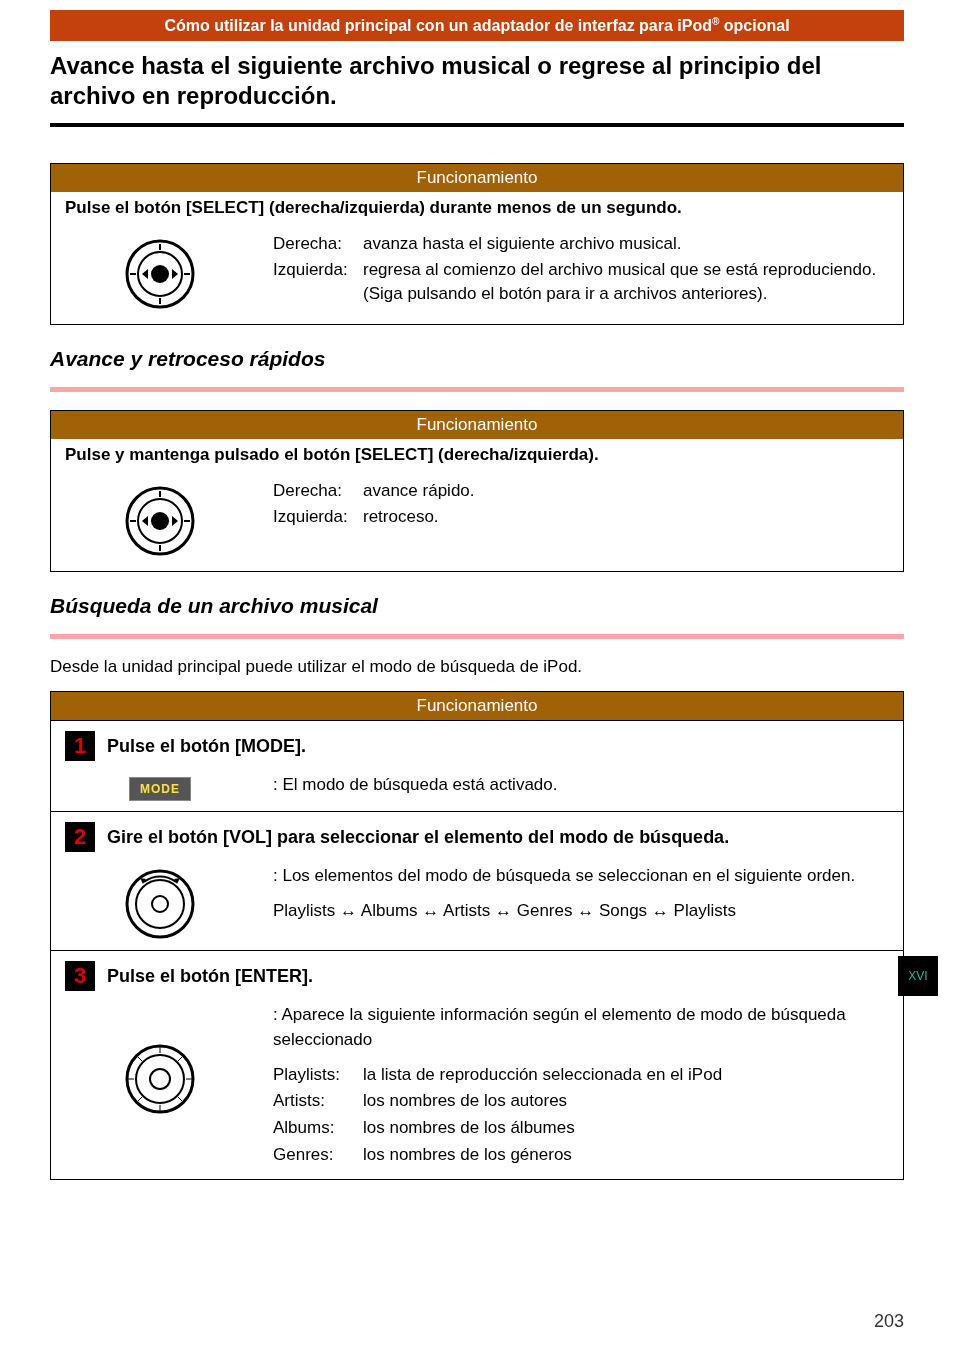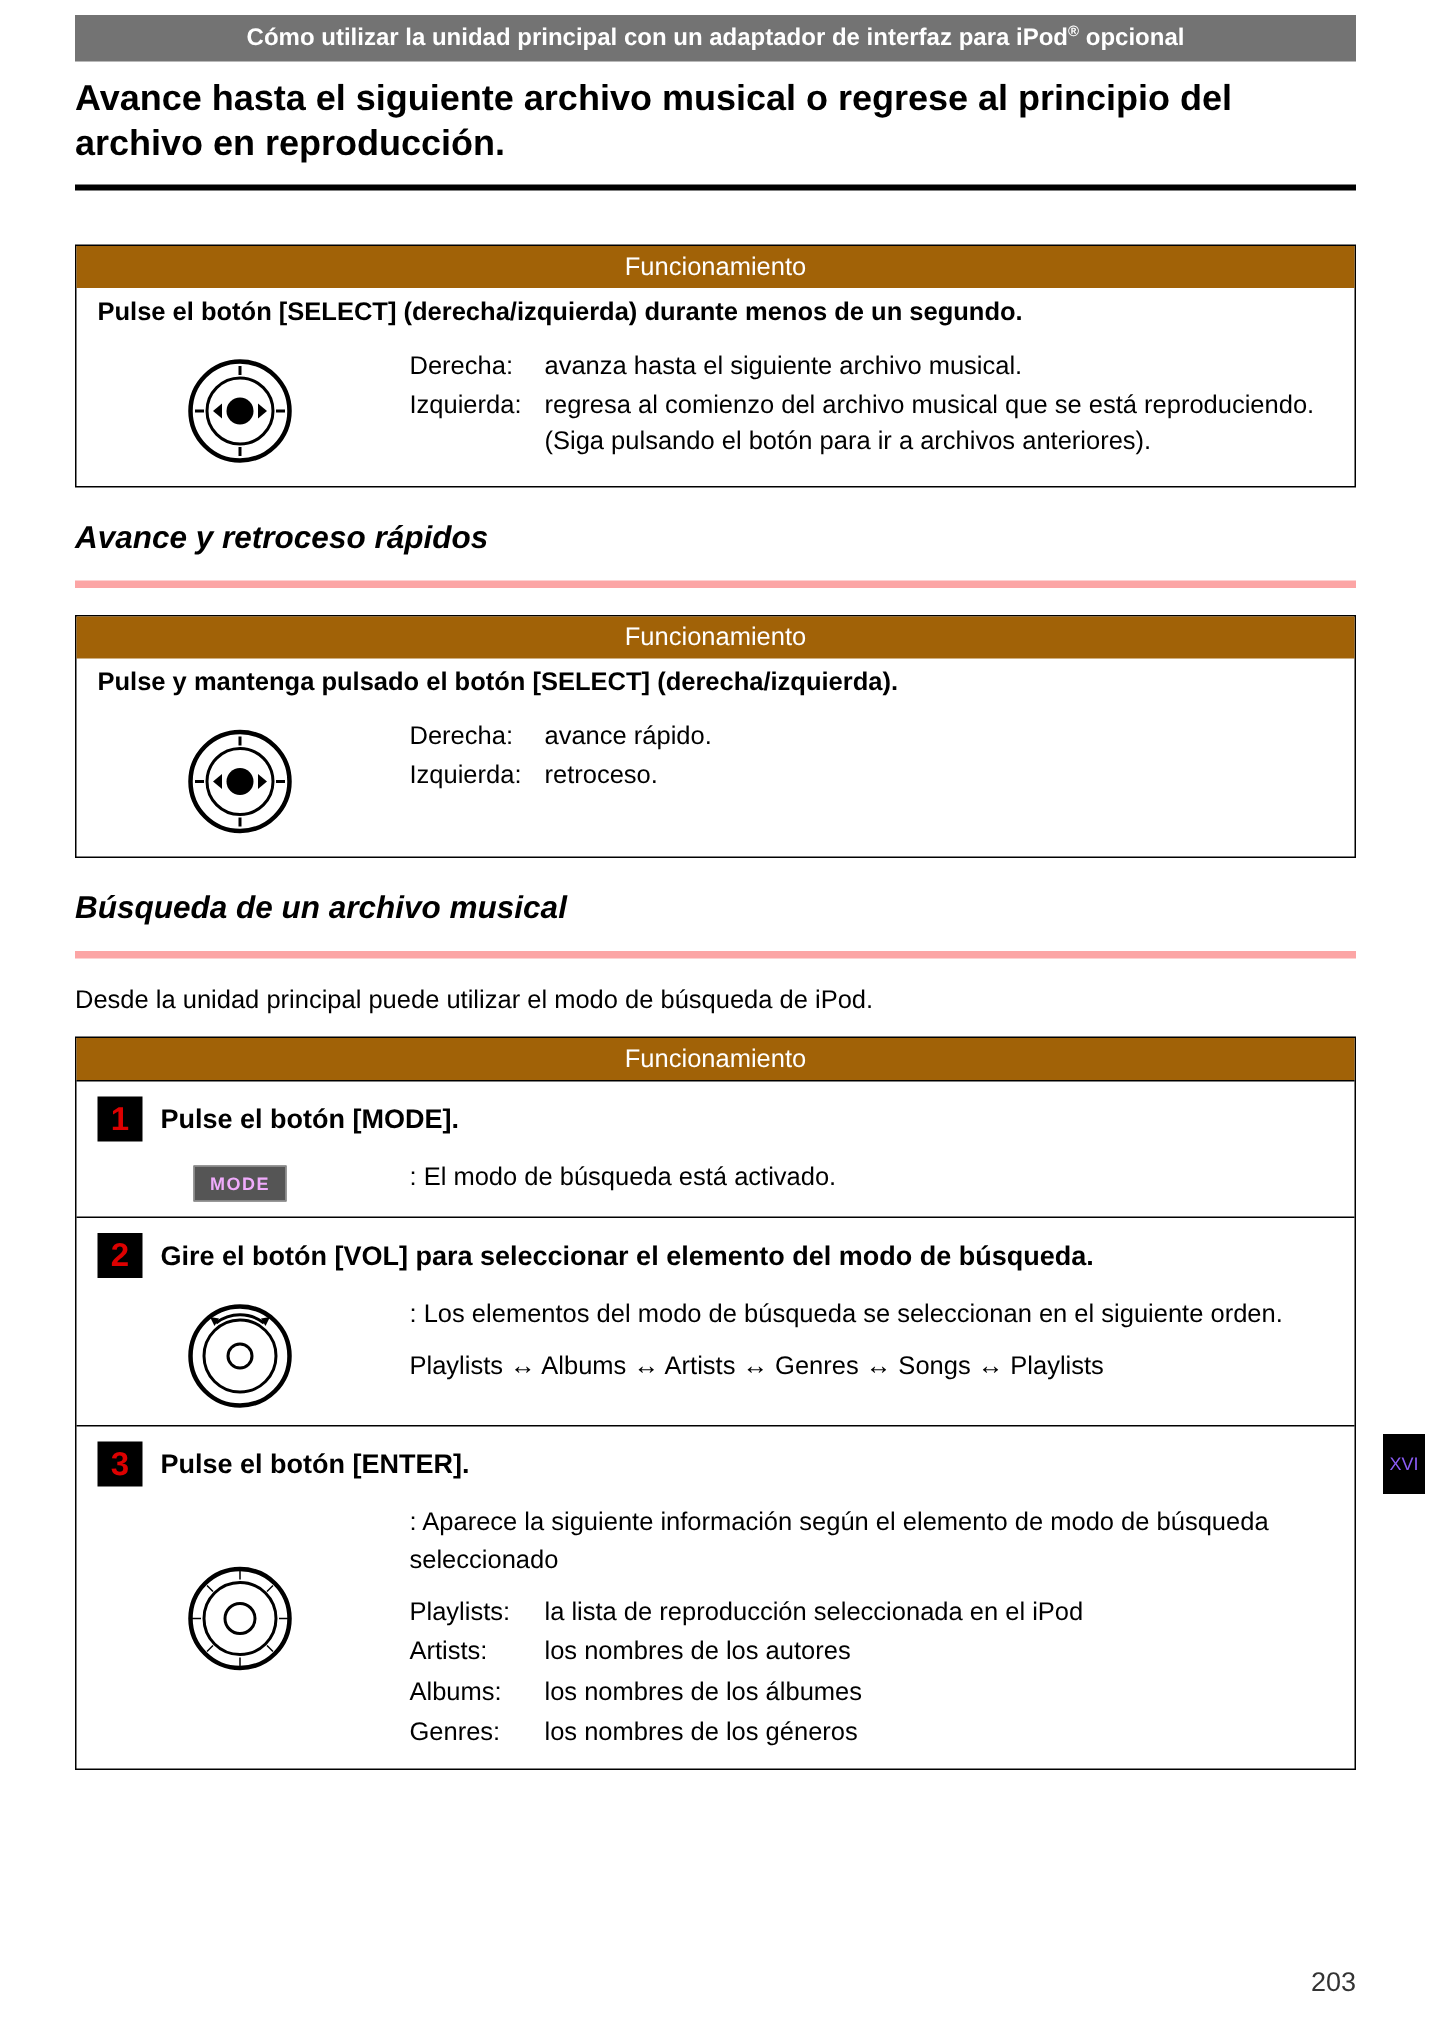--- a/index.html
+++ b/index.html
@@ -8,21 +8,21 @@
     width: 954px;
     height: 1352px;
     background: #fff;
     color: #000;
     position: relative;
   }
   .page {
     padding: 0 50px;
   }
   .top-banner {
-    background: #737373;
+    background: #c2410c;
     color: #fff;
     font-weight: bold;
     font-size: 16px;
     text-align: center;
     padding: 6px 10px;
     margin: 10px 0 4px 0;
   }
   .top-banner sup { font-size: 10px; vertical-align: super; }
   .main-title {
     font-weight: bold;
@@ -118,35 +118,35 @@
     padding-top:4px;
   }
   .step-desc {
     flex:1;
     font-size: 17px;
     line-height:1.45;
   }
   .mode-btn {
     display:inline-block;
     background:#555;
-    color:#f0abfc;
+    color:#fde047;
     font-weight:bold;
     font-size:12px;
     padding:4px 10px;
     border:1px solid #888;
     letter-spacing:1px;
   }
   .tab-side {
     position:absolute;
-    right:4px;
+    right:16px;
     top:956px;
-    width:28px;
+    width:40px;
     height:40px;
     background:#000;
-    color:#8b5cf6;
+    color:#14b8a6;
     font-size:12px;
     display:flex;
     align-items:center;
     justify-content:center;
   }
   .page-num {
     position:absolute;
     right:50px;
     bottom:20px;
     font-size:18px;

